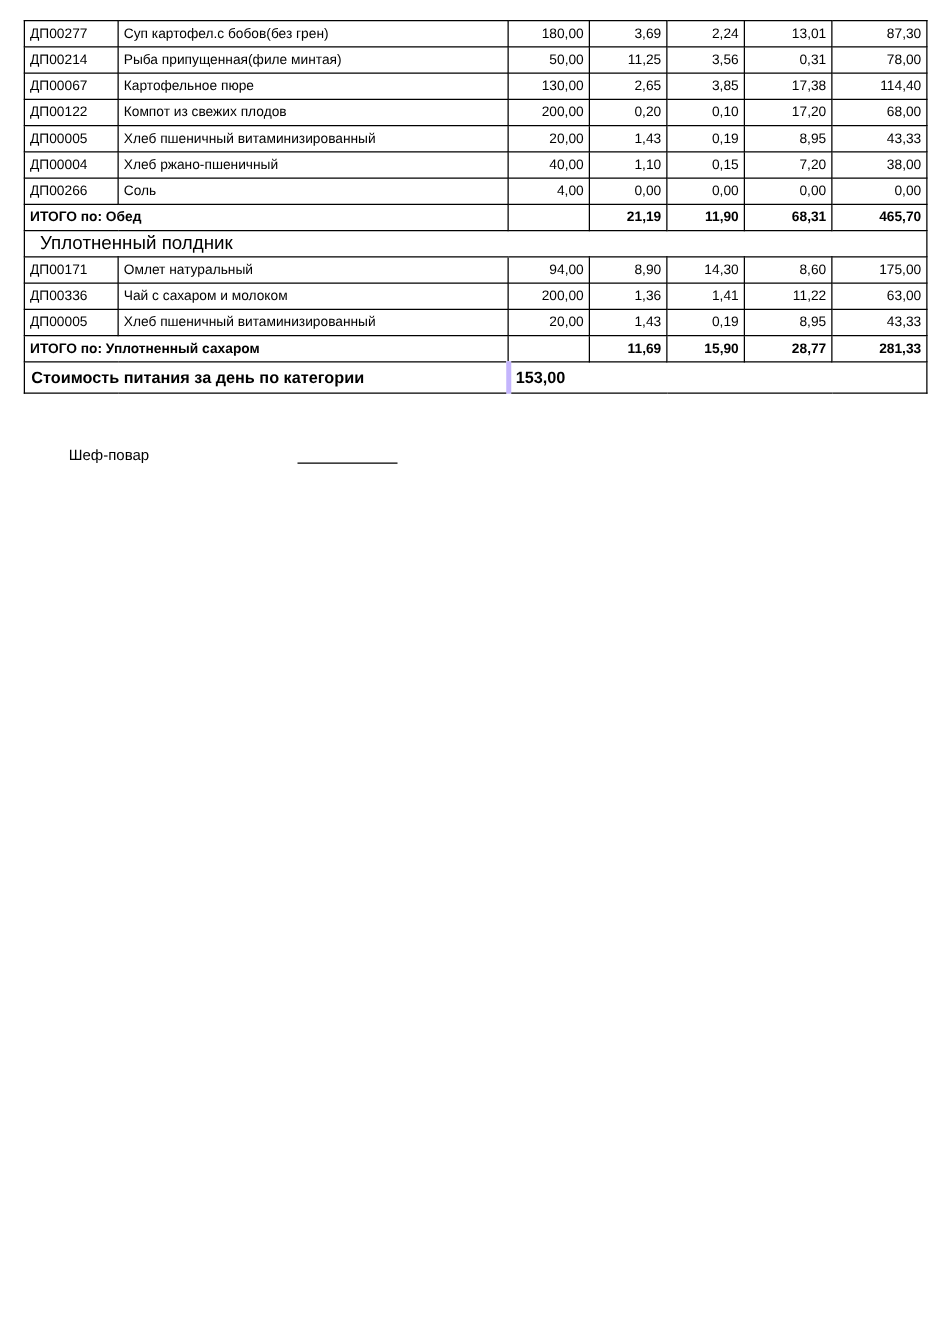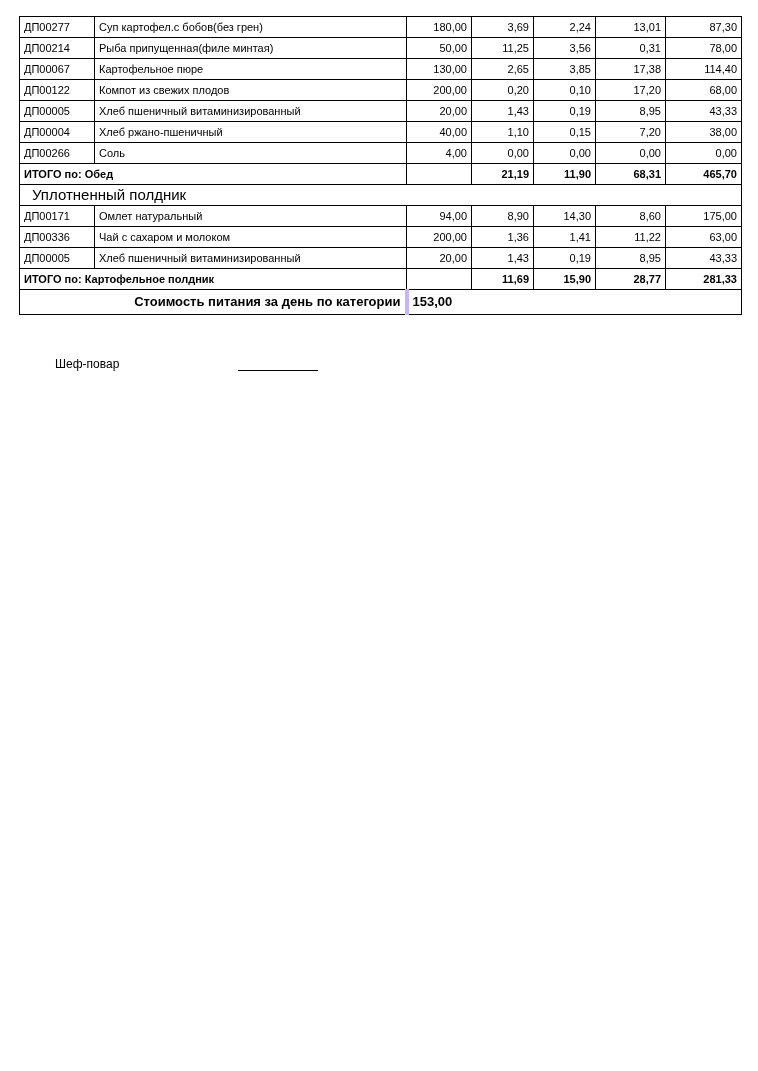--- a/index.html
+++ b/index.html
@@ -68,21 +68,21 @@
     border-left: none;
   }
 
   
   tr.grand td {
     font-weight: bold;
     font-size: 13px;
     height: 21px;
   }
   tr.grand td.label {
-    text-align: right;
+    text-align: left;
     padding-left: 5px;
   }
   tr.grand td.value {
     text-align: left;
     border-left: 4px solid #c4b5fd;
     border-right: none;
   }
   tr.grand td.blankrest {
     border-left: none;
   }
@@ -232,21 +232,21 @@
         <td class="code">ДП00005</td>
         <td class="name">Хлеб пшеничный витаминизированный</td>
         <td class="num">20,00</td>
         <td class="num">1,43</td>
         <td class="num">0,19</td>
         <td class="num">8,95</td>
         <td class="num">43,33</td>
       </tr>
 
       <tr class="total">
-        <td class="label" colspan="2">ИТОГО по: Картофельное полдник</td>
+        <td class="label" colspan="2">ИТОГО по: Уплотненный сахаром</td>
         <td class="num"></td>
         <td class="num">11,69</td>
         <td class="num">15,90</td>
         <td class="num">28,77</td>
         <td class="num">281,33</td>
       </tr>
 
       <tr class="grand">
         <td class="label" colspan="2">Стоимость питания за день по категории</td>
         <td class="value" colspan="2">153,00</td>

